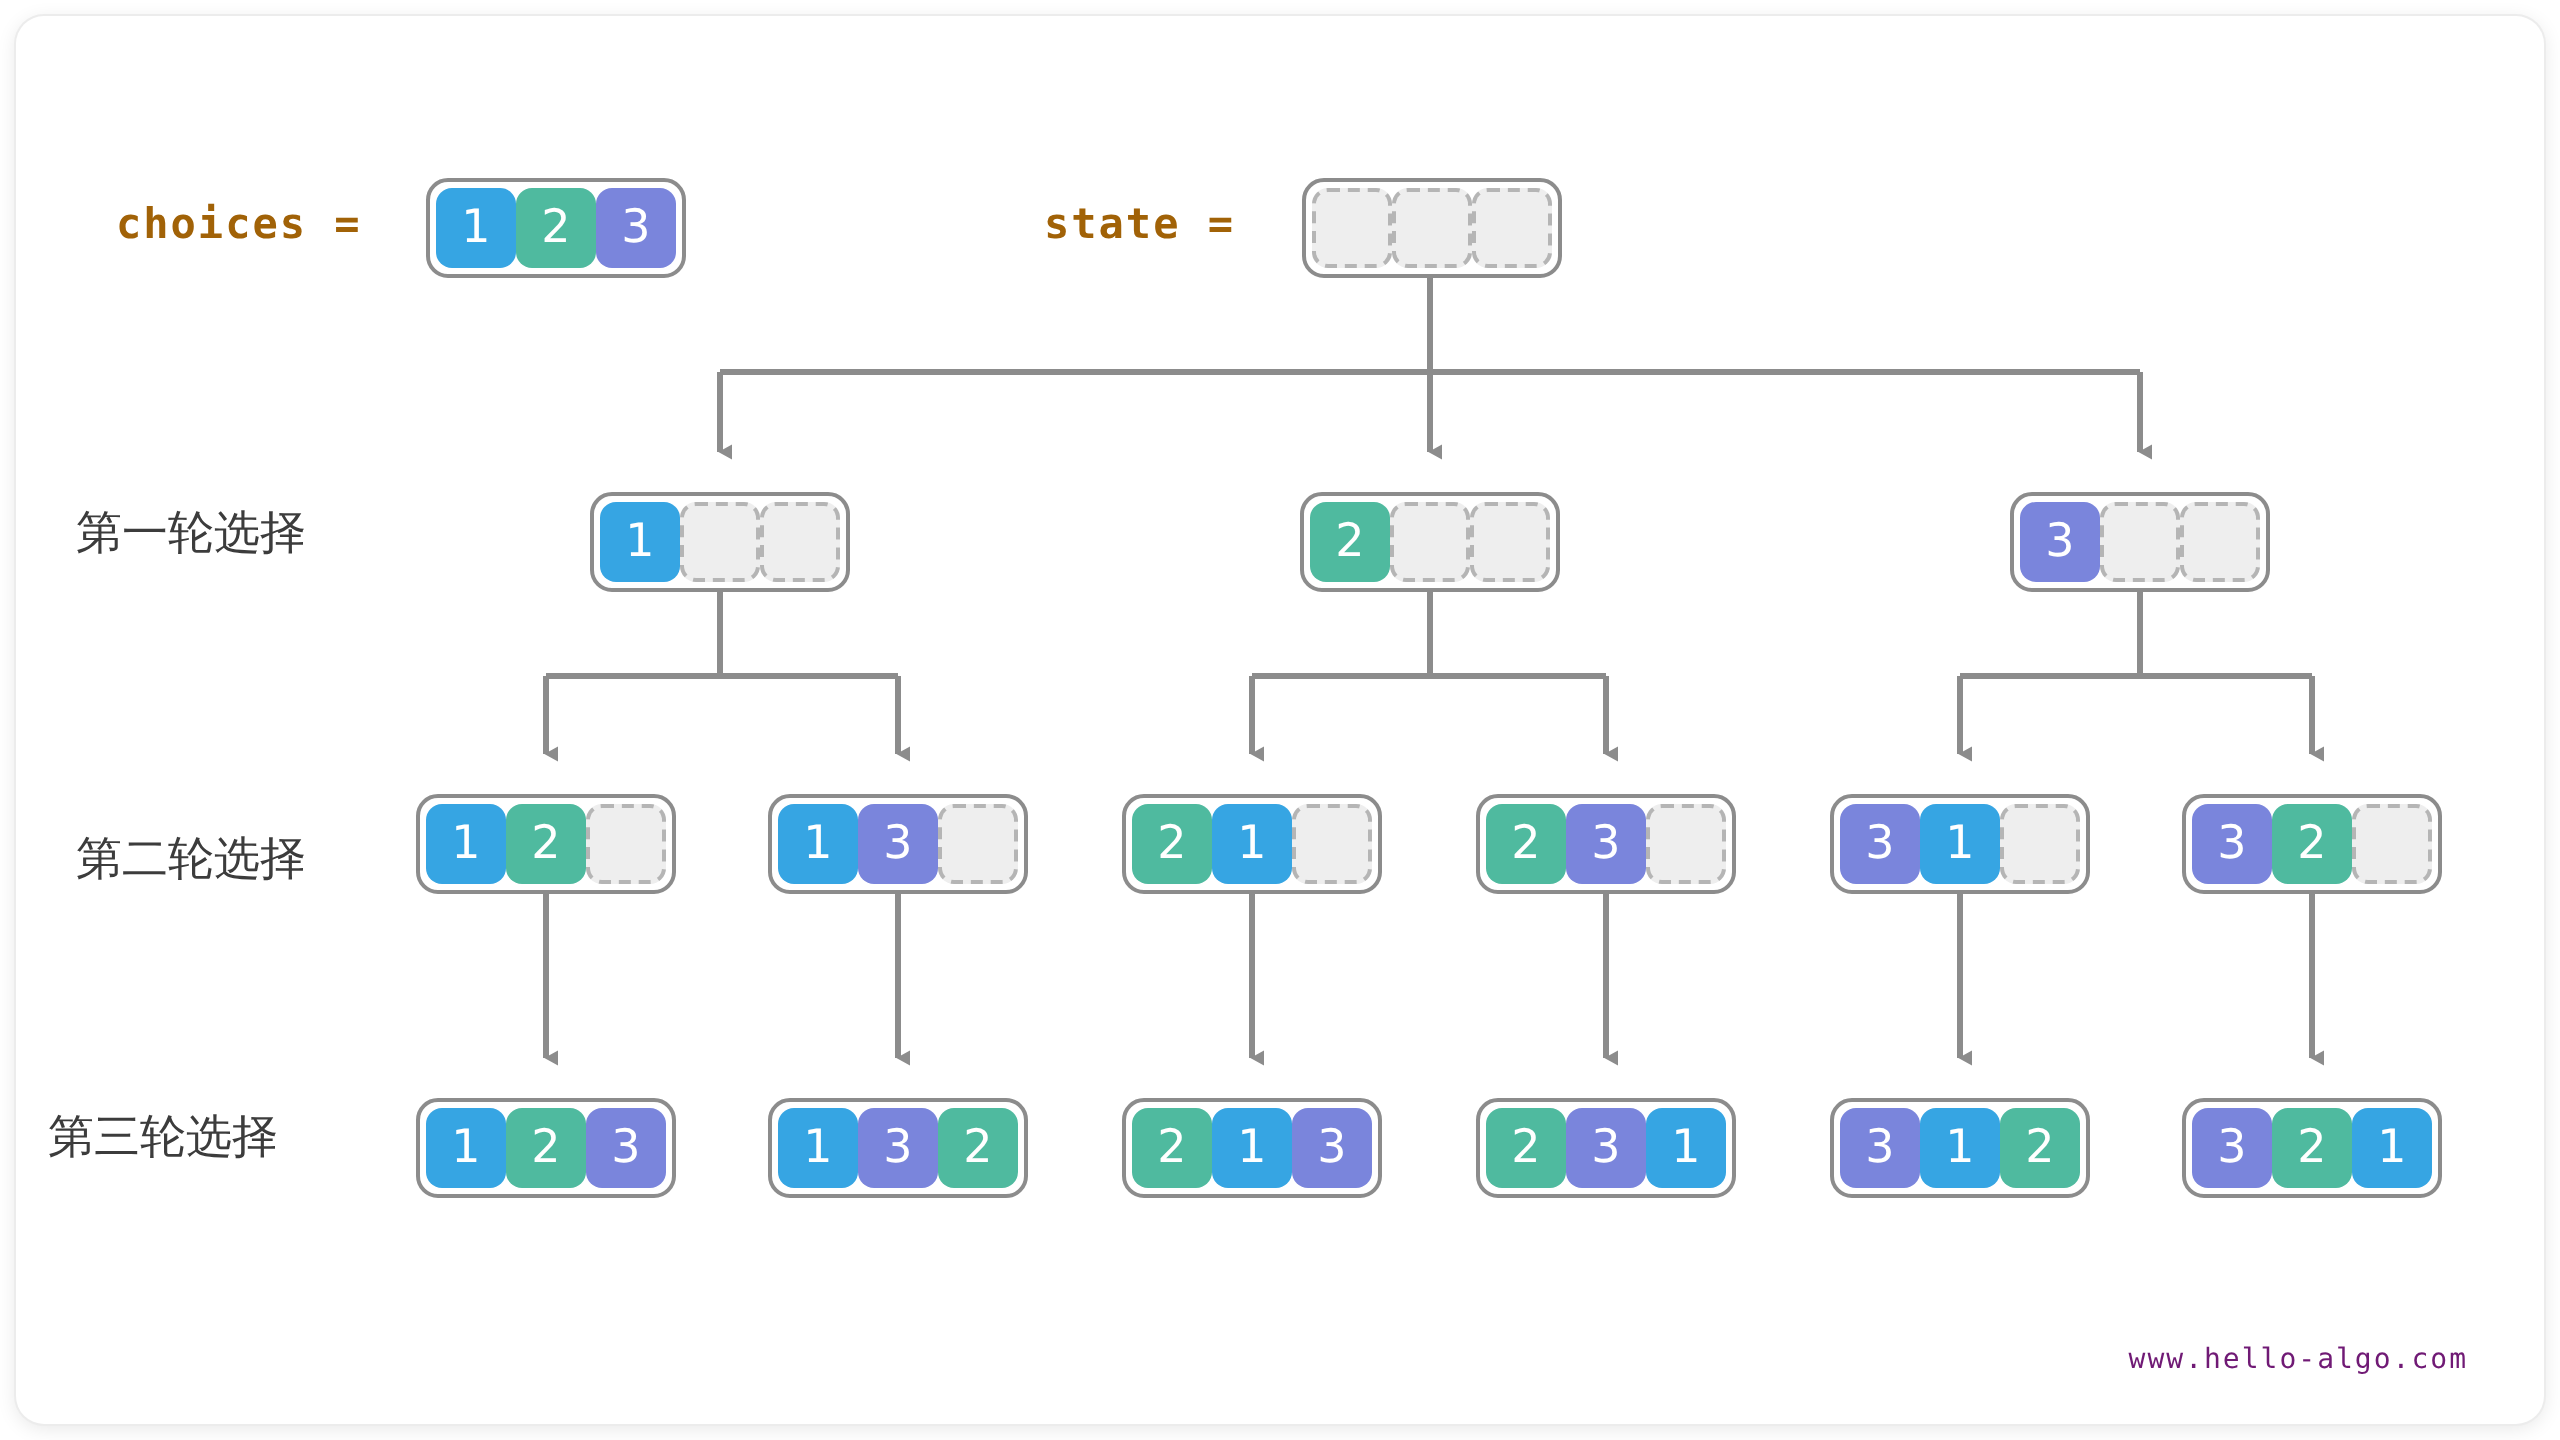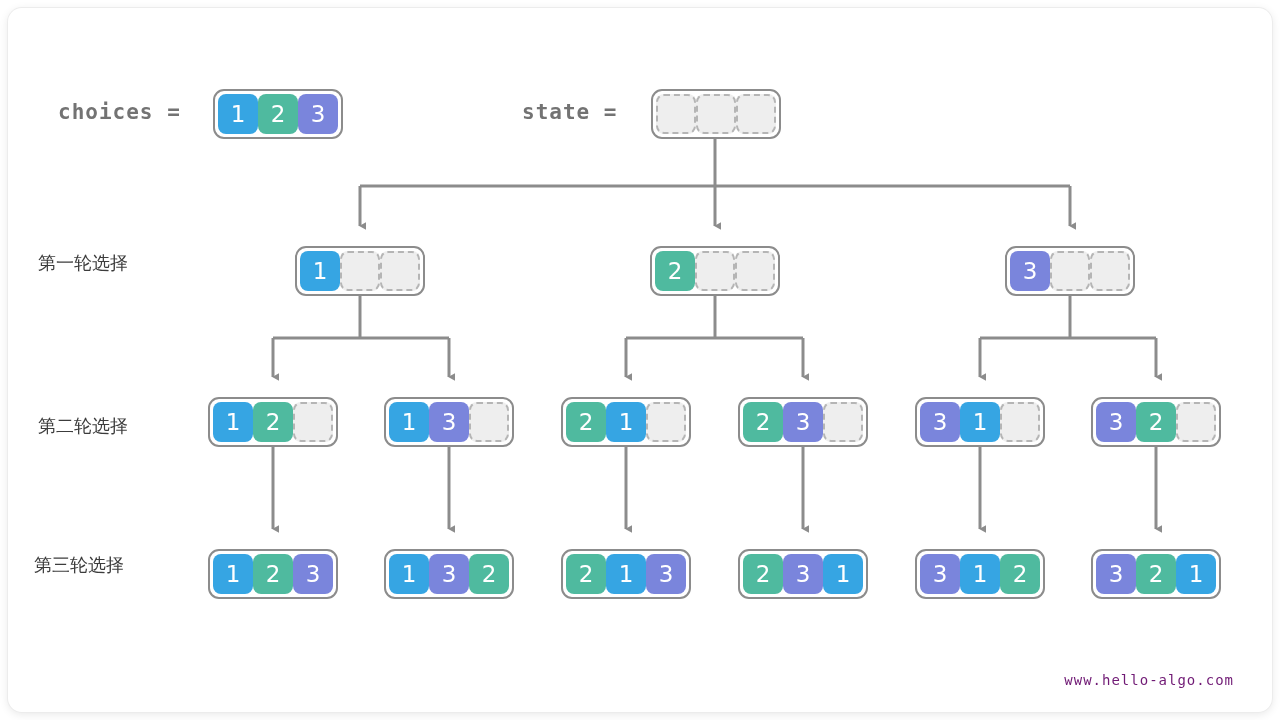--- a/index.html
+++ b/index.html
@@ -18,27 +18,27 @@
     box-shadow:0 0 0 1px #ececec, 0 2px 10px rgba(0,0,0,0.10);
     overflow:hidden;
   }
   #stage{position:absolute;left:0;top:0;width:1264px;height:704px;}
   svg.edges{position:absolute;left:0;top:0;width:1264px;height:704px;pointer-events:none;}
 
   
   .mono-label{
     position:absolute;
     font-family:"DejaVu Sans Mono","Liberation Mono",monospace;
-    font-size:21px;font-weight:bold;color:#737373;
+    font-size:21px;font-weight:bold;color:#a16207;
     letter-spacing:1px;white-space:nowrap;
   }
   .row-label{
     position:absolute;
     font-family:"DejaVu Sans","Liberation Sans",sans-serif;
-    font-size:18px;color:#3c3c3c;white-space:nowrap;
+    font-size:23px;color:#3c3c3c;white-space:nowrap;
   }
   #watermark{
     position:absolute;right:38px;bottom:24px;
     font-family:"DejaVu Sans Mono","Liberation Mono",monospace;
     font-size:14px;color:#701a75;letter-spacing:1px;white-space:nowrap;
   }
 
   
   .arr{
     position:absolute;
@@ -110,21 +110,21 @@
         <path d="M 972,433 L 972,521" marker-end="url(#ah)"></path>
         <path d="M 1148,433 L 1148,521" marker-end="url(#ah)"></path>
       </g>
     </svg>
 
     <div class="mono-label" style="left:50px;top:92px;">choices =</div>
     <div class="mono-label" style="left:514px;top:92px;">state =</div>
 
     <div class="row-label" style="left:30px;top:243px;">第一轮选择</div>
     <div class="row-label" style="left:30px;top:406px;">第二轮选择</div>
-    <div class="row-label" style="left:26px;top:545px;font-family:Liberation Mono, monospace;">第三轮选择</div>
+    <div class="row-label" style="left:16px;top:545px;font-family:Liberation Mono, monospace;">第三轮选择</div>
 
     <div class="arr" id="arr-choices" style="left:205px;top:81px;">
         <div class="cell c1">1</div>
         <div class="cell c2">2</div>
         <div class="cell c3">3</div>
       </div>
     <div class="arr" id="arr-state" style="left:643px;top:81px;">
         <div class="cell empty"></div>
         <div class="cell empty"></div>
         <div class="cell empty"></div>

